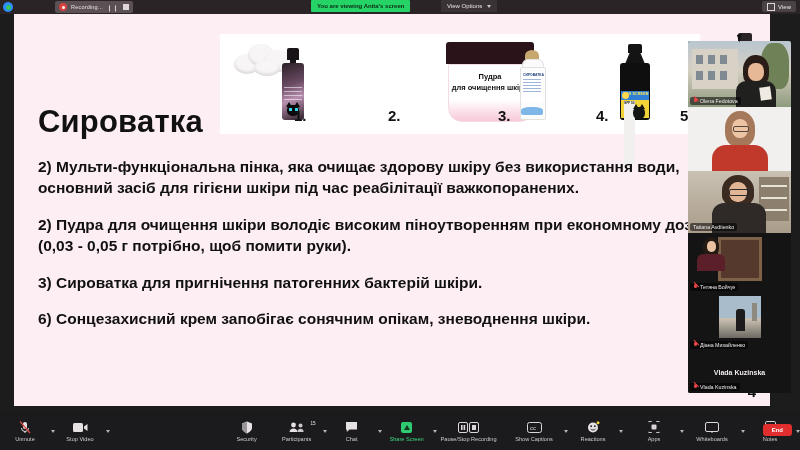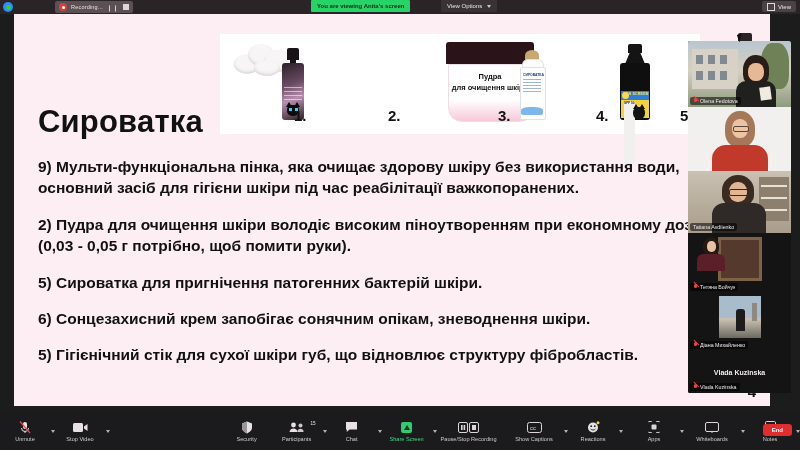--- a/index.html
+++ b/index.html
@@ -293,25 +293,24 @@
         </div>
       </div>
       <div class="num" style="left:376px;">4.</div>
 
       <div class="num" style="left:460px;">5.</div>
     </div>
 
     <div class="slide-title">Сироватка</div>
 
     <div class="body-text">
-      <p>9) Мульти-функціональна пінка, яка  очищає здорову шкіру без використання води, основний засіб для гігієни шкіри під час реабілітації важкопоранених.</p>
+      <p>2) Мульти-функціональна пінка, яка  очищає здорову шкіру без використання води, основний засіб для гігієни шкіри під час реабілітації важкопоранених.</p>
       <p>2) Пудра для очищення шкіри володіє високим піноутворенням при економному дозуванні (0,03 - 0,05 г потрібно, щоб помити руки).</p>
-      <p>5) Сироватка для пригнічення патогенних бактерій шкіри.</p>
+      <p>3) Сироватка для пригнічення патогенних бактерій шкіри.</p>
       <p>6) Сонцезахисний крем запобігає сонячним опікам, зневоднення шкіри.</p>
-      <p>5) Гігієнічний стік для сухої шкіри губ,  що відновлює структуру фібробластів.</p>
     </div>
 
     <div class="slide-num">4</div>
   </div>
 
   <div class="cam-notch"></div>
   <div class="cursor"></div>
 
   <div class="vpanel">
 

